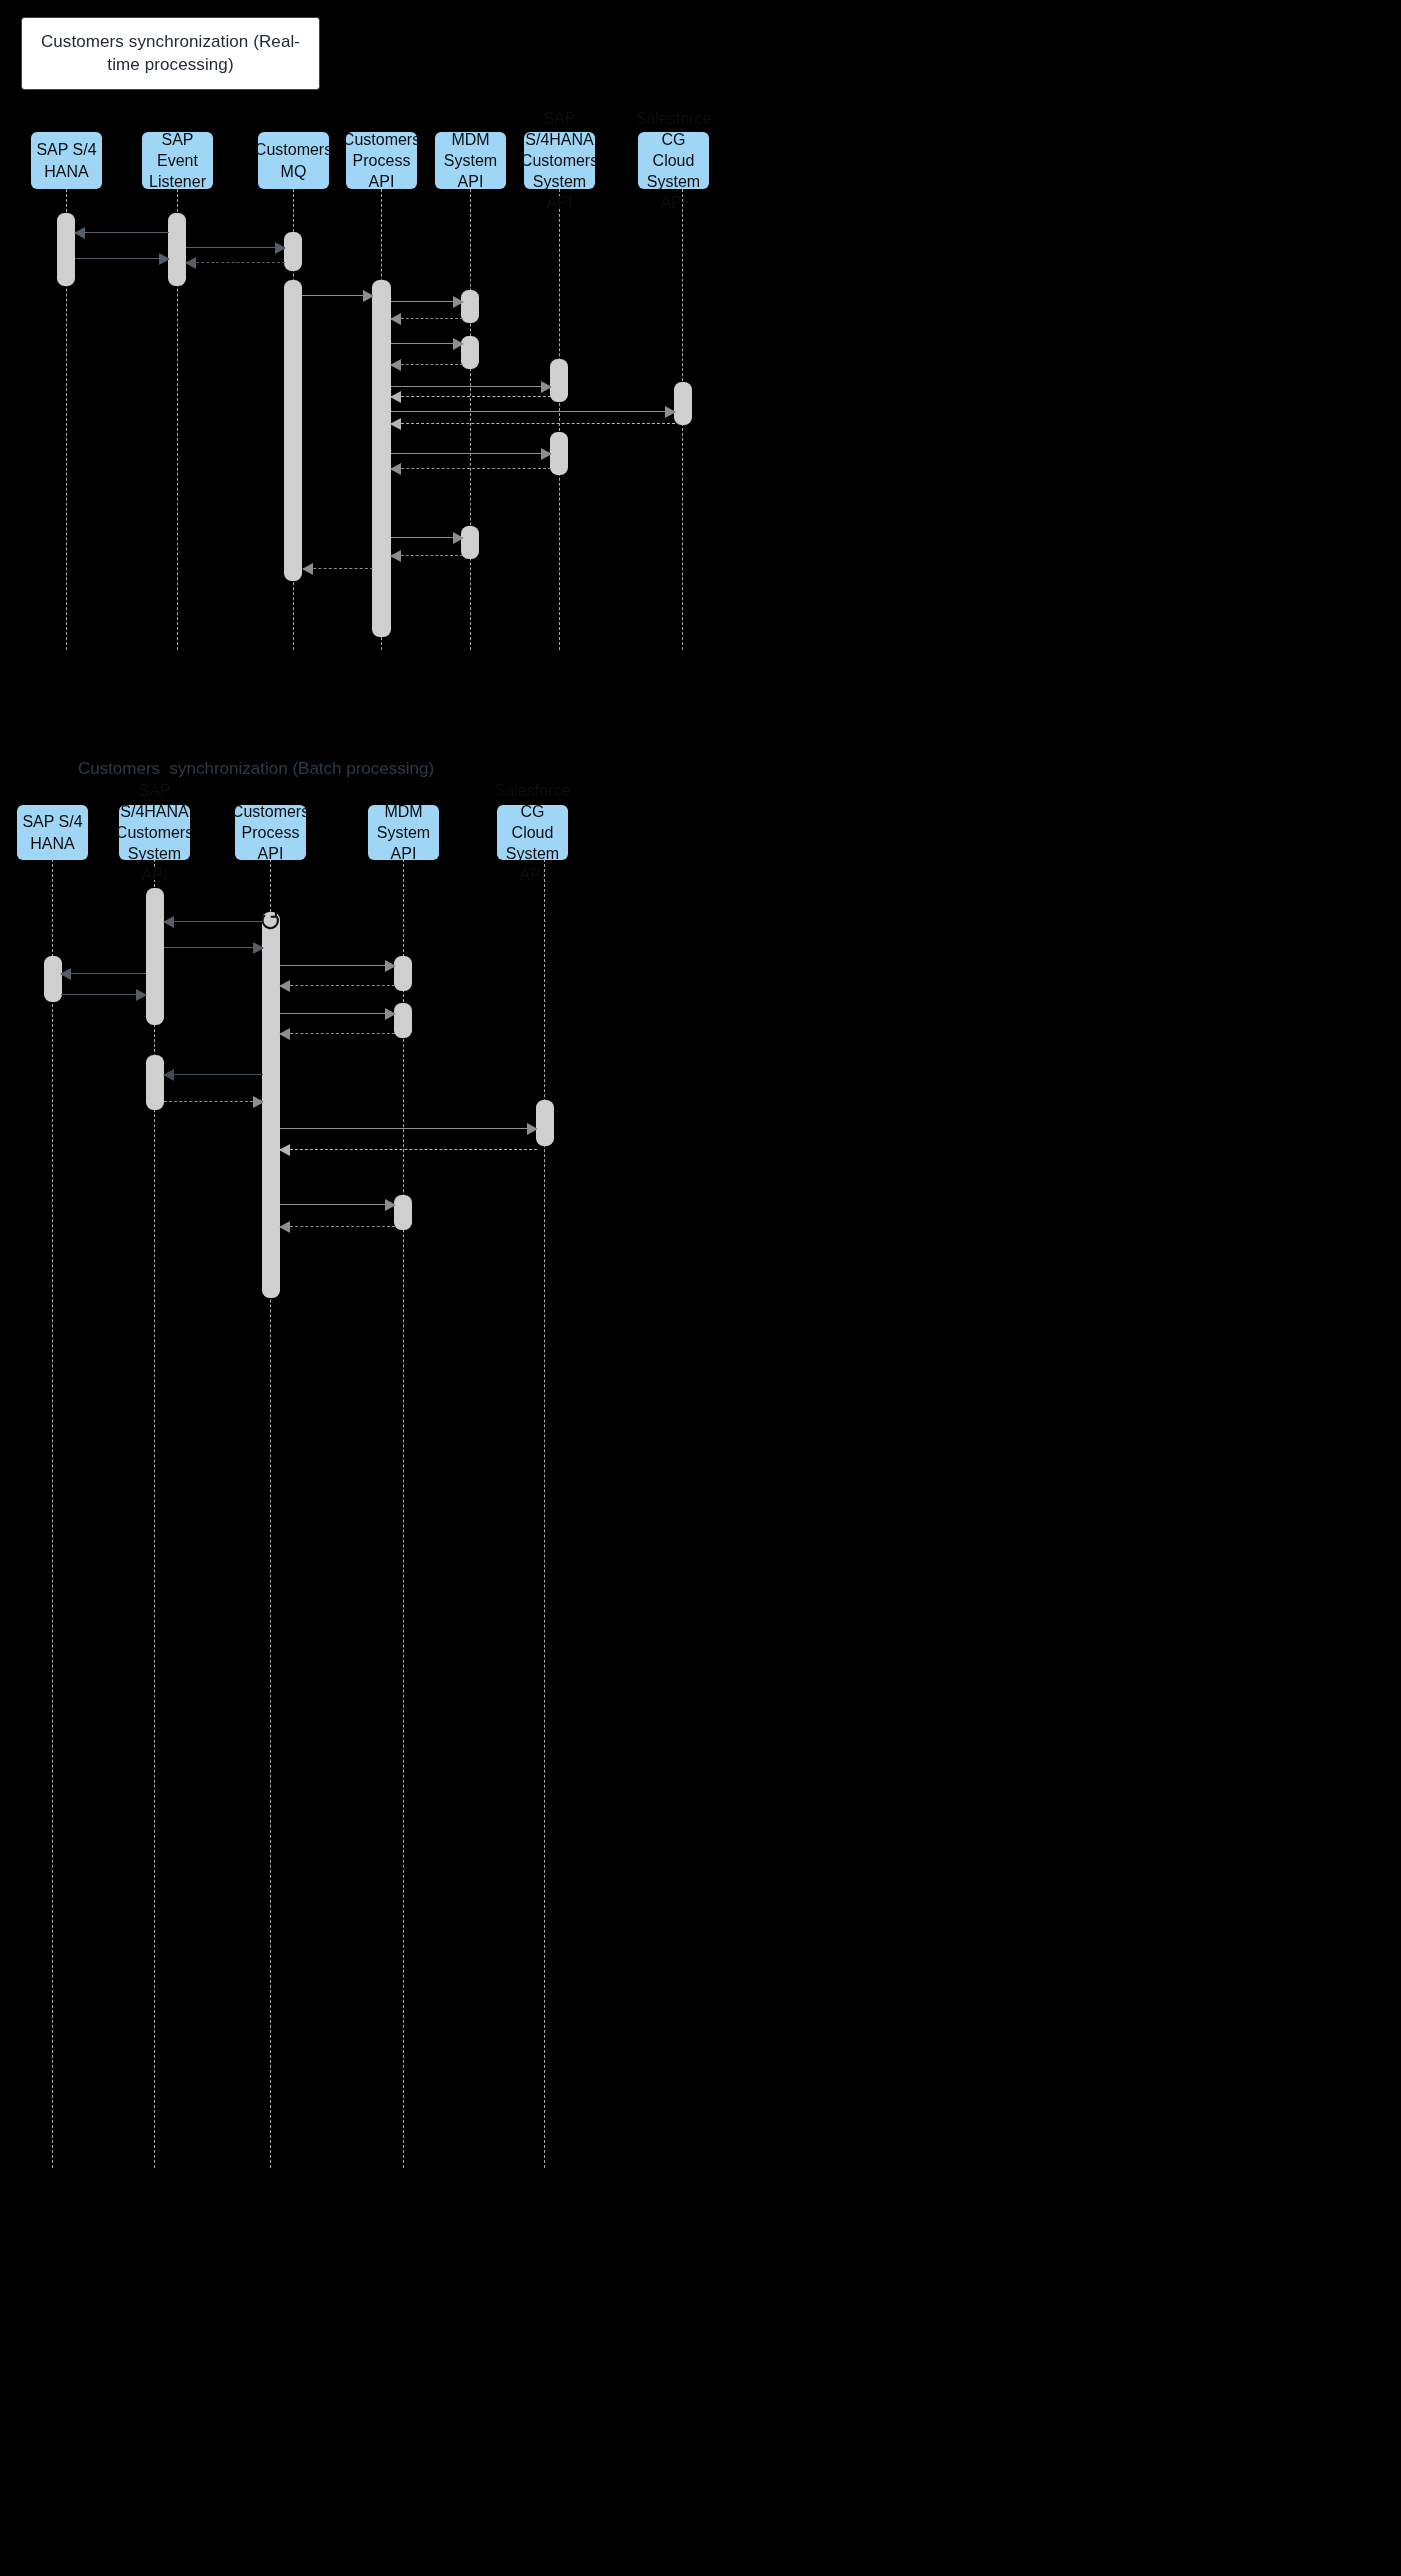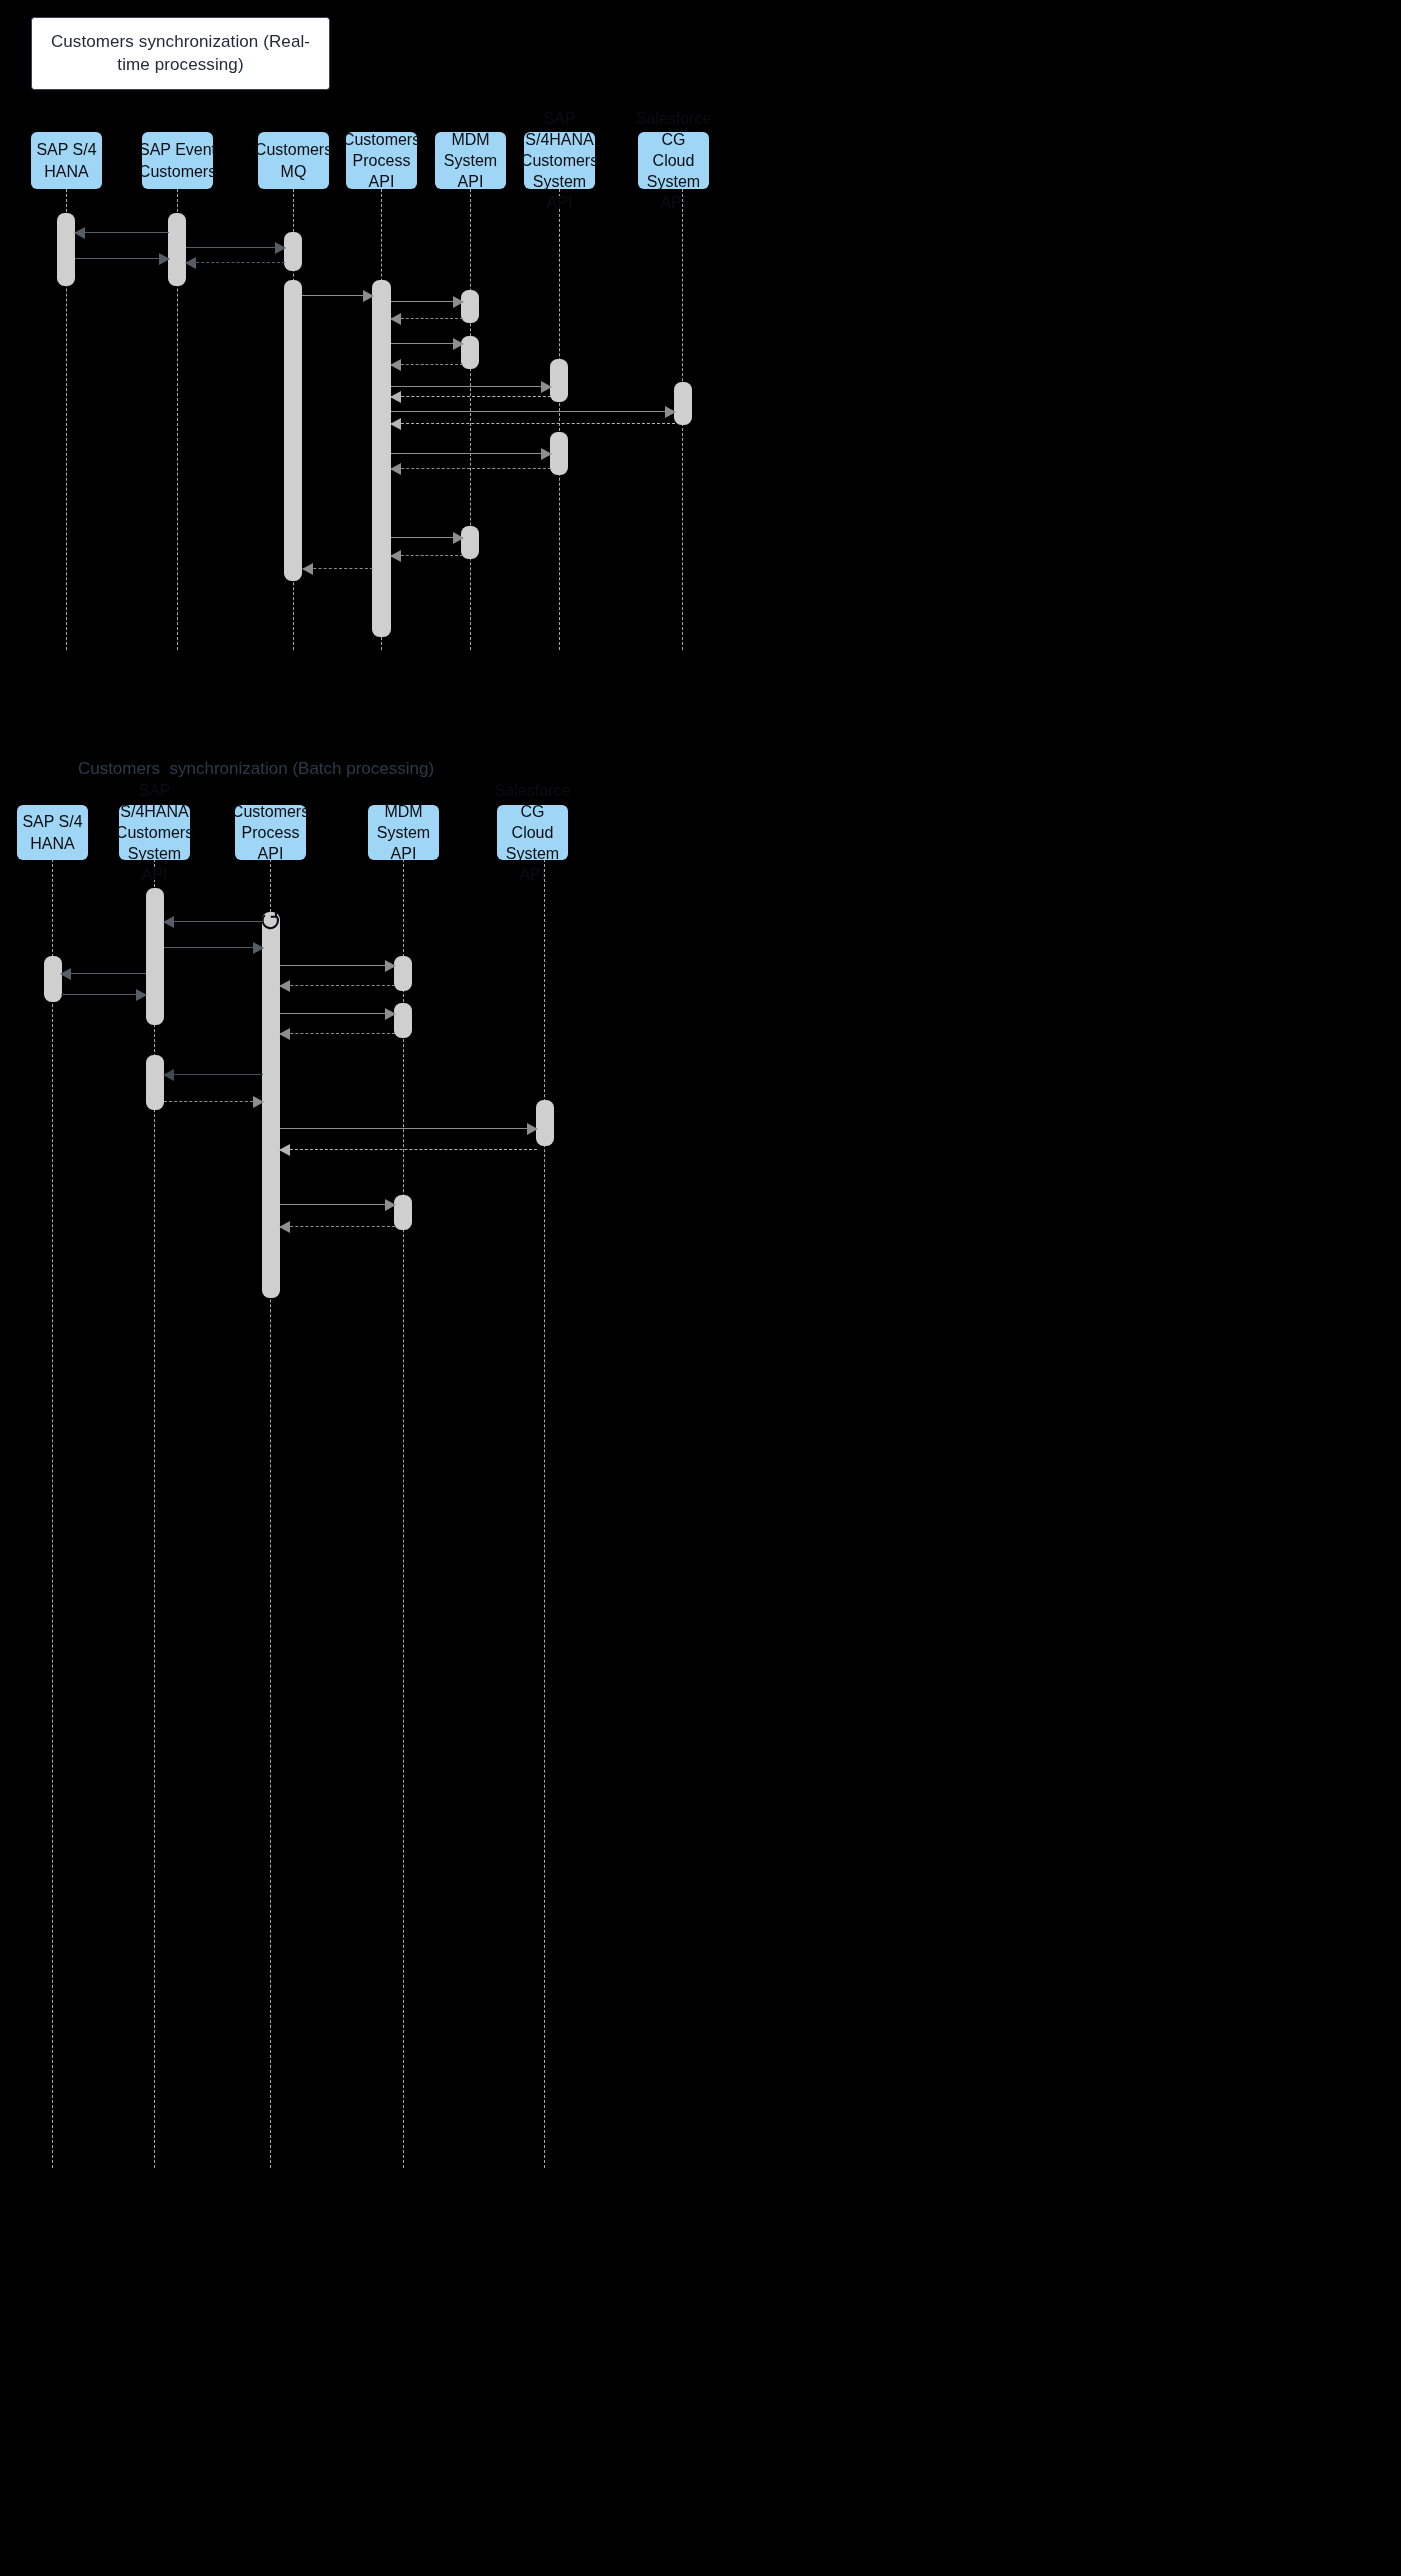--- a/index.html
+++ b/index.html
@@ -108,38 +108,38 @@
   .sched-icon {
     position: absolute;
     width: 25.6px; height: 25.6px;
   }
 </style>
 </head>
 <body>
 
 <div id="canvas">
 
-  <div class="title-card" style="left:31px; top:17px; width:299px; height:73px;">
+  <div class="title-card" style="left:21px; top:17px; width:299px; height:73px;">
     <span>Customers synchronization (Real-time processing)</span>
   </div>
 
   <div class="lifeline" style="left:66px;  top:189px; height:461px;"></div>
   <div class="lifeline" style="left:177px; top:189px; height:461px;"></div>
   <div class="lifeline" style="left:293px; top:189px; height:461px;"></div>
   <div class="lifeline" style="left:381px; top:189px; height:461px;"></div>
   <div class="lifeline" style="left:470px; top:189px; height:461px;"></div>
   <div class="lifeline" style="left:559px; top:189px; height:461px;"></div>
   <div class="lifeline" style="left:682px; top:189px; height:461px;"></div>
 
   <div class="participant" style="left:31px; top:132px; width:71px; height:57px;">
     <span>SAP S/4 HANA</span>
   </div>
   <div class="participant" style="left:142px; top:132px; width:71px; height:57px;">
     <span>SAP Event
-Customers</span>
+Listener</span>
   </div>
   <div class="participant" style="left:258px; top:132px; width:71px; height:57px;">
     <span>Customers MQ</span>
   </div>
   <div class="participant" style="left:346px; top:132px; width:71px; height:57px;">
     <span>Customers
 Process API</span>
   </div>
   <div class="participant" style="left:435px; top:132px; width:71px; height:57px;">
     <span>MDM System

